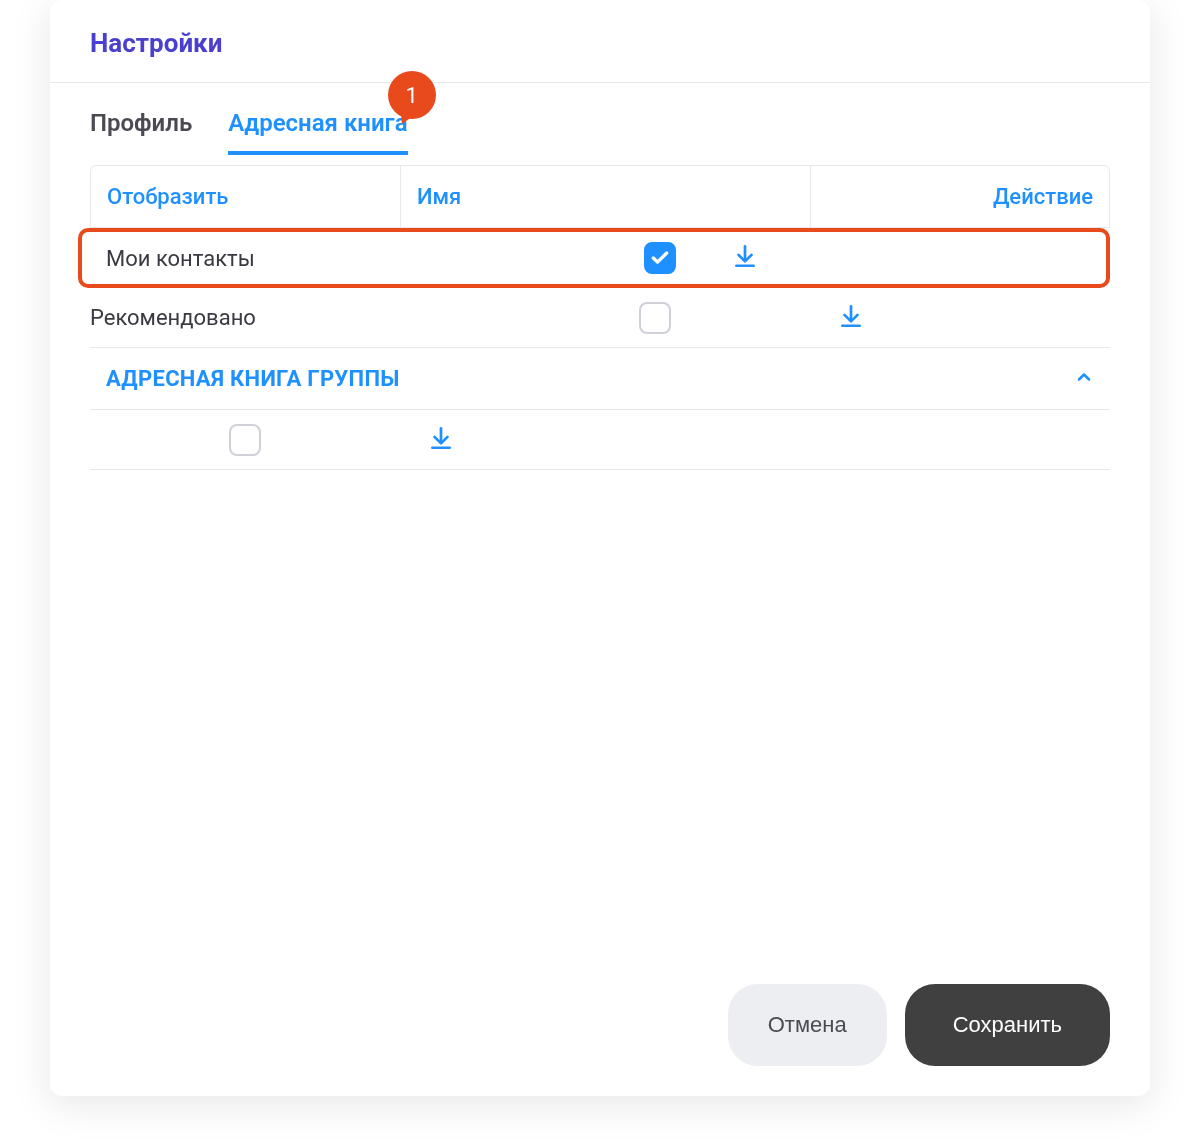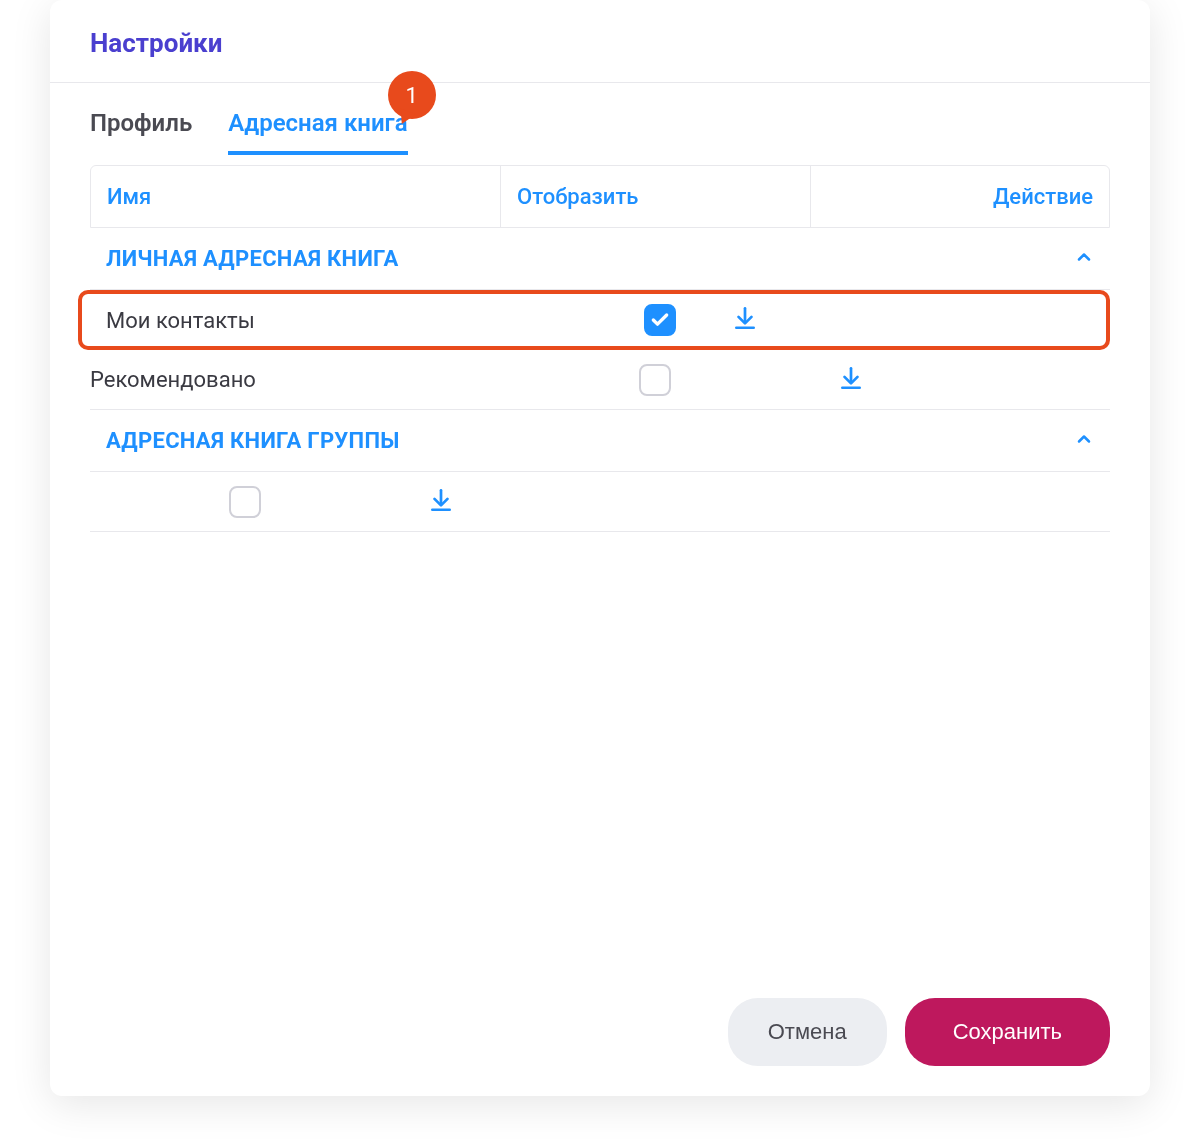--- a/index.html
+++ b/index.html
@@ -164,33 +164,33 @@
       cursor: pointer;
     }
     .footer {
       position: absolute;
       bottom: 30px;
       right: 40px;
       display: flex;
       gap: 18px;
     }
     .btn {
-      padding: 21px 40px;
+      padding: 28px 40px;
       border-radius: 30px;
       font-size: 22px;
       font-weight: 500;
       border: none;
       cursor: pointer;
     }
     .btn-cancel {
       background: #eceef2;
       color: #4a4a52;
     }
     .btn-save {
-      background: #be185d;
+      background: #404040;
       color: #fff;
       padding: 16px 48px;
     }
   </style>
 </head>
 <body>
 
 <div class="modal">
 
   <div class="header">
@@ -203,33 +203,25 @@
       <span>Адресная книга</span>
       <div class="badge-wrap">
         <div class="badge">1</div>
       </div>
     </div>
   </div>
 
   <div class="content">
 
     <div class="table-header">
+      <div class="th col-display">Отобразить</div>
       <div class="th col-name">Имя</div>
-      <div class="th col-display">Отобразить</div>
       <div class="th col-action">Действие</div>
     </div>
 
-    <div class="section-header">
-      <span class="section-title">ЛИЧНАЯ АДРЕСНАЯ КНИГА</span>
-      <span class="chevron">
-        <svg width="20" height="20" viewBox="0 0 24 24" fill="none" stroke="currentColor" stroke-width="3" stroke-linecap="round" stroke-linejoin="round">
-            <polyline points="18 15 12 9 6 15"></polyline>
-          </svg>
-      </span>
-    </div>
 
     <div class="row highlighted">
       <div class="cell-name">Мои контакты</div>
       <div class="cell-display">
         <div class="checkbox checked">
           <svg width="20" height="20" viewBox="0 0 24 24" fill="none" stroke="#fff" stroke-width="4" stroke-linecap="round" stroke-linejoin="round">
               <polyline points="20 6 9 17 4 12"></polyline>
             </svg>
         </div>
       </div>

